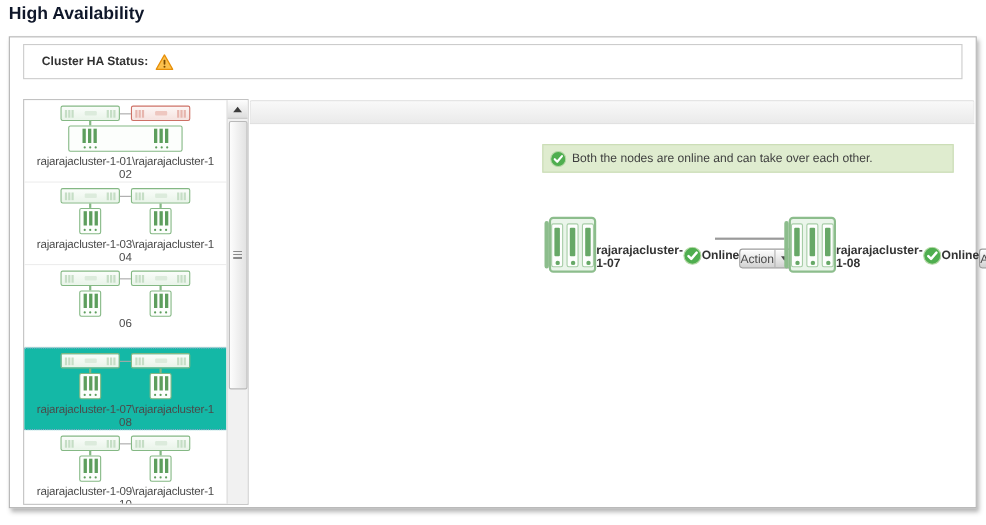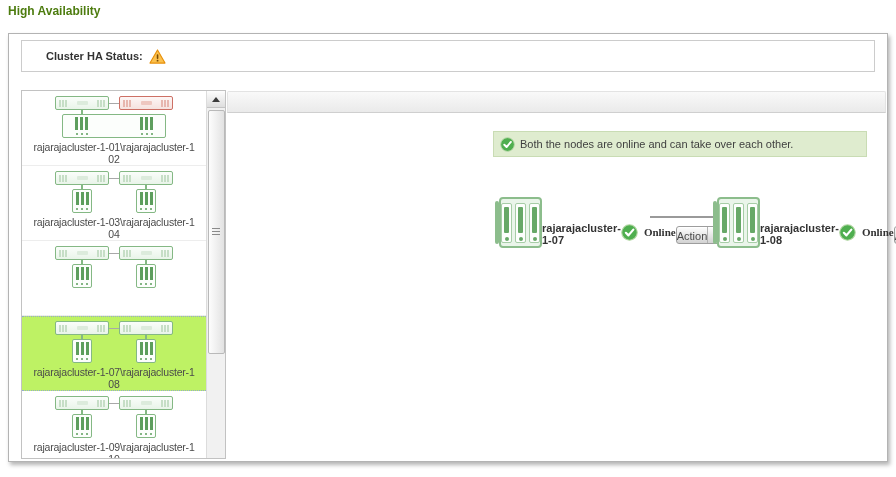--- a/index.html
+++ b/index.html
@@ -1,31 +1,31 @@
 <!DOCTYPE html>
 <html><head>
 <meta charset="utf-8">
 <style>
   html,body{margin:0;padding:0;width:896px;height:477px;background:#fff;overflow:hidden;
             font-family:"Liberation Sans",sans-serif;}
-  .page-title{position:absolute;left:8px;top:4px;font-size:12px;font-weight:bold;color:#4d7c0f;}
+  .page-title{position:absolute;left:8px;top:4px;font-size:16px;font-weight:bold;color:#0f172a;}
   .panel{position:absolute;left:8px;top:33px;width:878px;height:427px;background:#fff;
          border:1px solid #b3b3b3;box-shadow:2px 3px 4px rgba(90,90,90,.45);}
   
   .status-box{position:absolute;left:12px;top:6px;right:12px;height:32px;border:1px solid #ccc;
-              display:flex;align-items:center;padding-left:24px;box-sizing:border-box;}
+              display:flex;align-items:center;padding-left:16px;box-sizing:border-box;}
   .status-label{font-size:11px;font-weight:bold;color:#333;margin-right:6px;}
   .warn-icon{display:inline-flex;margin-right:6px;}
   .status-msg{font-size:11px;color:#333;}
   
   .pair-list{position:absolute;left:12px;top:56px;width:205px;height:369px;border:1px solid #c2c2c2;
              background:#fff;box-sizing:border-box;}
   .items{position:absolute;left:0;top:0;right:19px;bottom:0;overflow:hidden;}
   .item{height:75px;box-sizing:border-box;border-bottom:1px solid #ededed;padding-top:5px;cursor:pointer;}
-  .item.selected{background:#bef264;border-top:1px dotted #93a9cc;border-bottom:1px dotted #93a9cc;
+  .item.selected{background:#14b8a6;border-top:1px dotted #93a9cc;border-bottom:1px dotted #93a9cc;
                  padding-top:4px;}
   .item:last-child{border-bottom:none;height:67px;overflow:hidden;}
   .item-label{margin-top:3px;text-align:center;font-size:10.5px;letter-spacing:-.2px;color:#4b4b4b;
               line-height:12px;white-space:nowrap;}
   .item-label2{text-align:center;font-size:10.5px;color:#4b4b4b;line-height:12px;}
   
   .mpair{width:118px;margin:0 auto;}
   .mrow{display:flex;align-items:center;height:14px;}
   .mctrl{width:54px;height:14px;box-sizing:border-box;border:1px solid #84b884;border-radius:2px;
          background:linear-gradient(#fafdfa,#e9f4e9);display:flex;align-items:center;
@@ -80,21 +80,21 @@
         background:linear-gradient(#f0f8f0,#d3e8d3);overflow:hidden;}
   .ctrl svg{display:block;width:100%;height:100%;}
   .vline{width:2px;height:12px;background:#8cbd8c;}
   .shelf{width:54px;height:51px;box-sizing:border-box;border:2px solid #8cbd8c;border-radius:4px;
          background:#eaf5ea;display:flex;justify-content:center;gap:3px;padding-top:4px;}
   .slot{width:11px;height:40px;box-sizing:border-box;background:#fdfefd;border:1px solid #a6cda6;
         border-radius:2px;display:flex;flex-direction:column;align-items:center;}
   .bar{width:5px;height:26px;margin-top:3px;background:#67a867;border-radius:1px;display:block;}
   .dot{width:4px;height:4px;margin-top:4px;border-radius:50%;background:#67a867;display:block;}
   .node-name{margin-top:22px;font-size:11px;font-weight:bold;color:#333;}
-  .online-row{margin-top:19px;display:flex;align-items:center;gap:6px;height:17px;font-family:Liberation Serif, serif;}
+  .online-row{margin-top:19px;display:flex;align-items:center;height:17px;}
   .online-label{font-size:11px;font-weight:bold;color:#333;}
   .action-btn{margin-top:24px;width:92px;height:18px;box-sizing:border-box;border:1px solid #9d9d9d;
               border-radius:3px;background:linear-gradient(#fefefe,#d2d2d2);display:flex;
               box-shadow:inset 0 1px 0 #fff;cursor:pointer;}
   .action-main{flex:1;text-align:center;font-size:11px;color:#4a4a4a;line-height:18px;
                border-right:1px solid #b2b2b2;}
   .action-arrow{width:17px;display:flex;align-items:center;justify-content:center;}
   .caret-down{width:0;height:0;border-left:3.5px solid transparent;border-right:3.5px solid transparent;
               border-top:4px solid #4a4a4a;}
 </style>
@@ -317,20 +317,21 @@
                   <b class="mbar"></b>
                   <b class="mdot"></b>
                 </span>
                 <span class="mslot">
                   <b class="mbar"></b>
                   <b class="mdot"></b>
                 </span>
               </span>
           </div>
         </div>
+        <div class="item-label2">06</div>
       </div>
 
       <div class="item selected">
         <div class="mpair">
           <div class="mrow">
             <span class="mctrl">
                 <span class="ticks">
                   <i></i>
                   <i></i>
                   <i></i>

